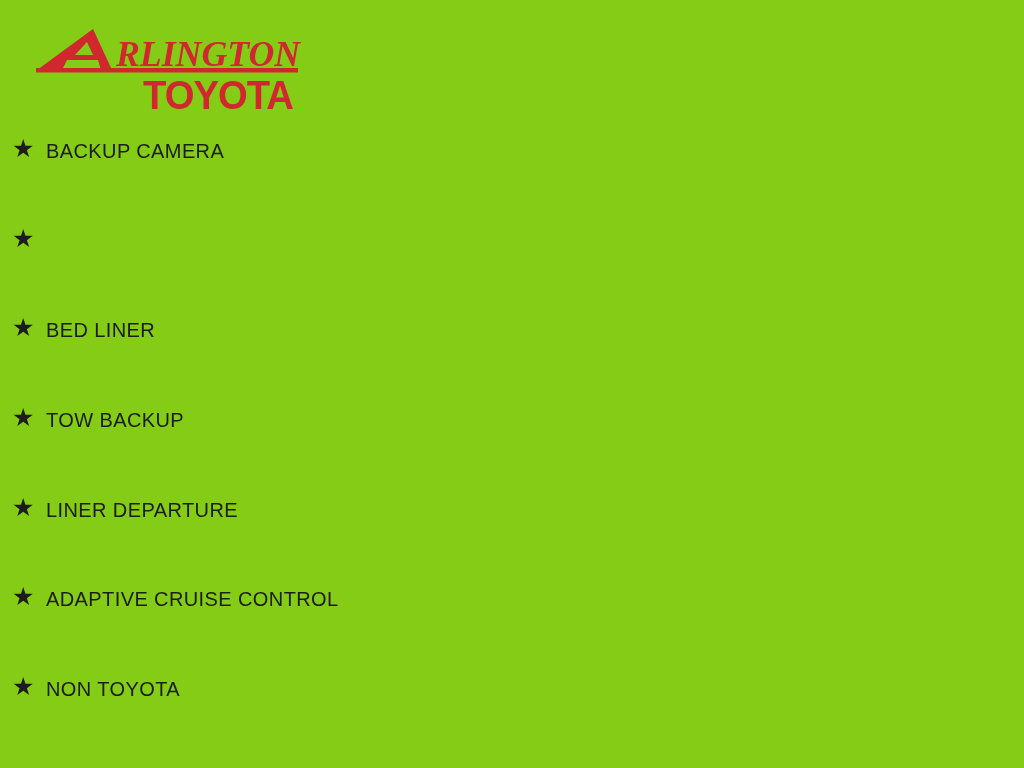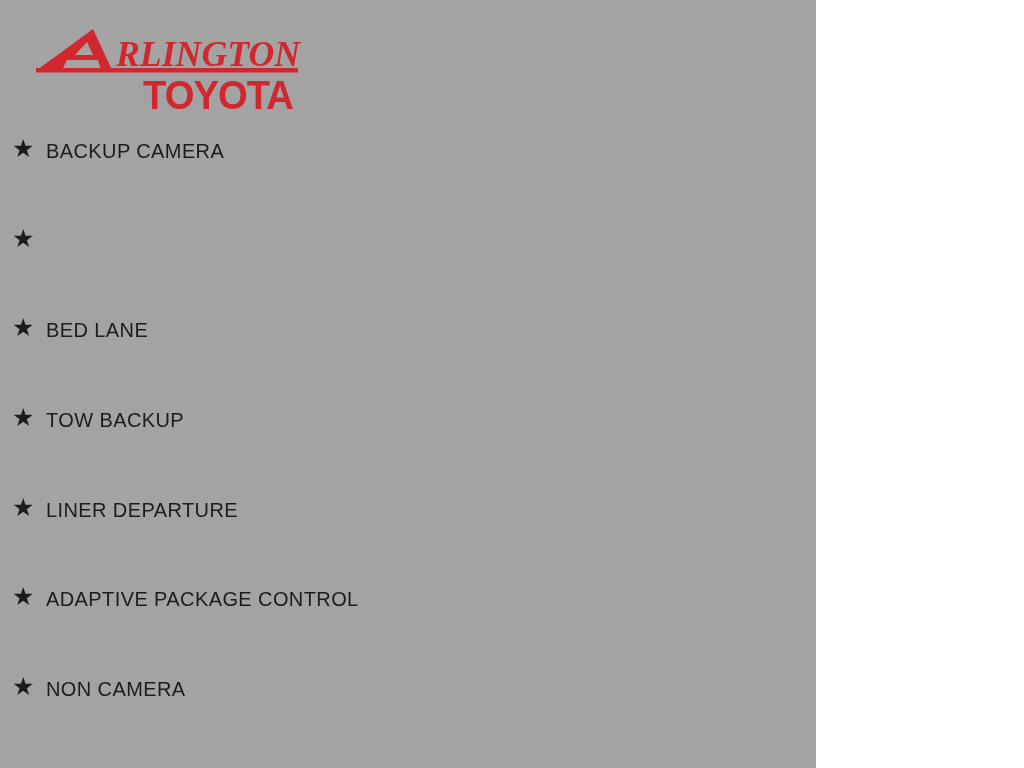--- a/index.html
+++ b/index.html
@@ -6,23 +6,23 @@
   * { margin: 0; padding: 0; box-sizing: border-box; }
   html, body {
     width: 1024px;
     height: 768px;
     background: #ffffff;
     overflow: hidden;
     font-family: "Liberation Sans", sans-serif;
   }
   .page {
     position: relative;
-    width: 816px;
+    width: 1024px;
     height: 768px;
-    background: #a3a3a3;
+    background: #84cc16;
   }
 
   
   .logo {
     position: absolute;
     left: 36px;
     top: 28px;
     width: 270px;
     height: 92px;
   }
@@ -96,33 +96,33 @@
   <ul class="features">
     <li class="feature">
       <span class="star">★</span>
       <span class="feature-label">BACKUP CAMERA</span>
     </li>
     <li class="feature">
       <span class="star">★</span>
     </li>
     <li class="feature">
       <span class="star">★</span>
-      <span class="feature-label">BED LANE</span>
+      <span class="feature-label">BED LINER</span>
     </li>
     <li class="feature">
       <span class="star">★</span>
       <span class="feature-label">TOW BACKUP</span>
     </li>
     <li class="feature">
       <span class="star">★</span>
       <span class="feature-label">LINER DEPARTURE</span>
     </li>
     <li class="feature">
       <span class="star">★</span>
-      <span class="feature-label">ADAPTIVE PACKAGE CONTROL</span>
+      <span class="feature-label">ADAPTIVE CRUISE CONTROL</span>
     </li>
     <li class="feature">
       <span class="star">★</span>
-      <span class="feature-label">NON CAMERA</span>
+      <span class="feature-label">NON TOYOTA</span>
     </li>
   </ul>
 
 </div>
 
 </body></html>

